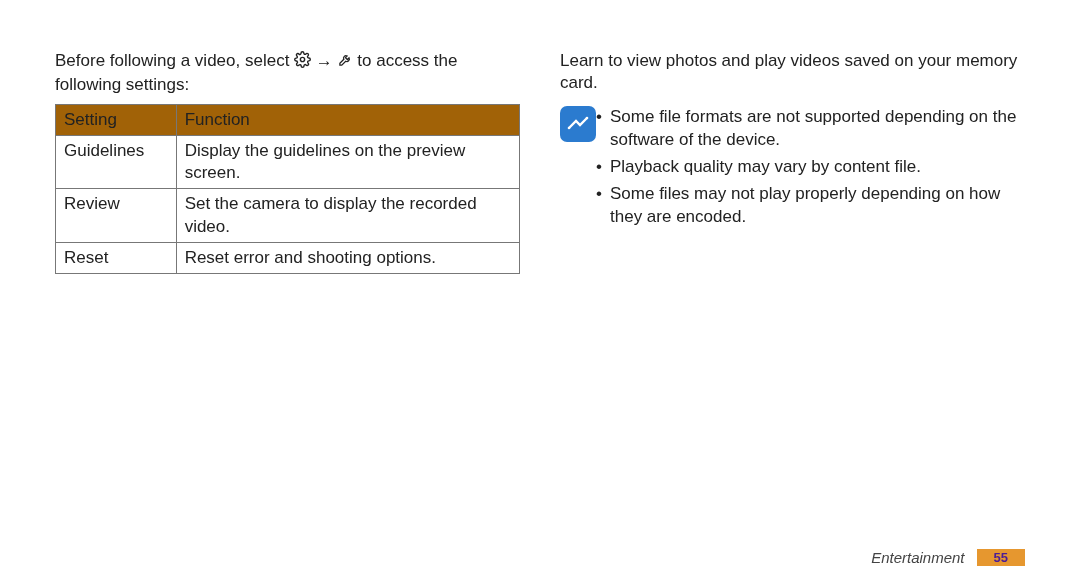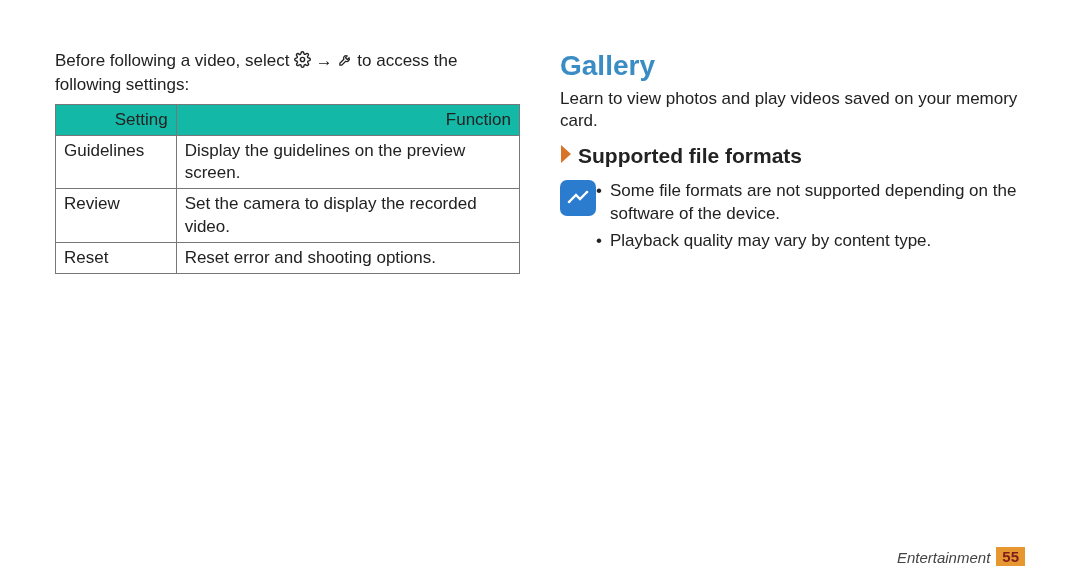--- a/index.html
+++ b/index.html
@@ -39,22 +39,21 @@
   }
   table.settings th, table.settings td {
     border: 1px solid #777;
     padding: 4px 8px;
     text-align: left;
     font-weight: normal;
     vertical-align: top;
     line-height: 1.3;
   }
   table.settings th {
-    background: #14b8a6;
-    text-align: right;
+    background: #a16207;
   }
   table.settings .col1 { width: 26%; }
 
   h1.section-title {
     color: #3a8cc4;
     font-size: 28px;
     font-weight: bold;
     margin: 0 0 6px 0;
   }
   .sub-row {
@@ -111,33 +110,33 @@
     left: 0;
     top: 0;
   }
 
   .footer {
     position: absolute;
     bottom: 20px;
     right: 55px;
     font-size: 15px;
     display: flex;
-    align-items: flex-end;
-    gap: 6px;
+    align-items: center;
+    gap: 12px;
   }
   .footer .section-name {
     font-style: italic;
     color: #444;
   }
   .footer .page-num {
     background: #e6972f;
-    color: #7f1d1d;
-    padding: 1px 6px;
+    color: #4c1d95;
+    padding: 1px 17px;
     font-weight: bold;
-    font-size: 15px;
+    font-size: 13px;
   }
 </style>
 </head>
 <body>
 
 <div class="page">
 
   <div class="col">
     <div class="para">
       <span>Before following a video, select </span>
@@ -171,44 +170,36 @@
       </tr>
       <tr>
         <td>Reset</td>
         <td>Reset error and shooting options.</td>
       </tr>
     </tbody>
       </table>
   </div>
 
   <div class="col">
-    <h1 class="section-title">Gallery</h1>
     <div class="para">Learn to view photos and play videos saved on your memory card.</div>
 
-    <div class="sub-row">
-      <span class="chevron">
-        <svg width="14" height="18" viewBox="0 0 12 18">
-            <path d="M0 0 L10 9 L0 18 Z" fill="#d8742a"></path>
-          </svg>
-      </span>
-      <h2 class="sub-title">Supported file formats</h2>
-    </div>
 
 
     <div class="note-box">
       <div class="note-icon">
         <svg width="24" height="24" viewBox="0 0 24 24">
             <path fill="none" stroke="#fff" stroke-width="2.3" d="M3 16 L10 9 L14 13 L21 6"></path>
             <circle cx="3" cy="16" r="1.3" fill="#fff"></circle>
             <circle cx="21" cy="6" r="1.3" fill="#fff"></circle>
           </svg>
       </div>
       <div class="note-list">
         <div class="item">Some file formats are not supported depending on the software of the device.</div>
-        <div class="item">Playback quality may vary by content type.</div>
+        <div class="item">Playback quality may vary by content file.</div>
+        <div class="item">Some files may not play properly depending on how they are encoded.</div>
       </div>
     </div>
   </div>
 
 </div>
 
 <div class="footer">
   <span class="section-name">Entertainment</span>
   <span class="page-num">55</span>
 </div>

